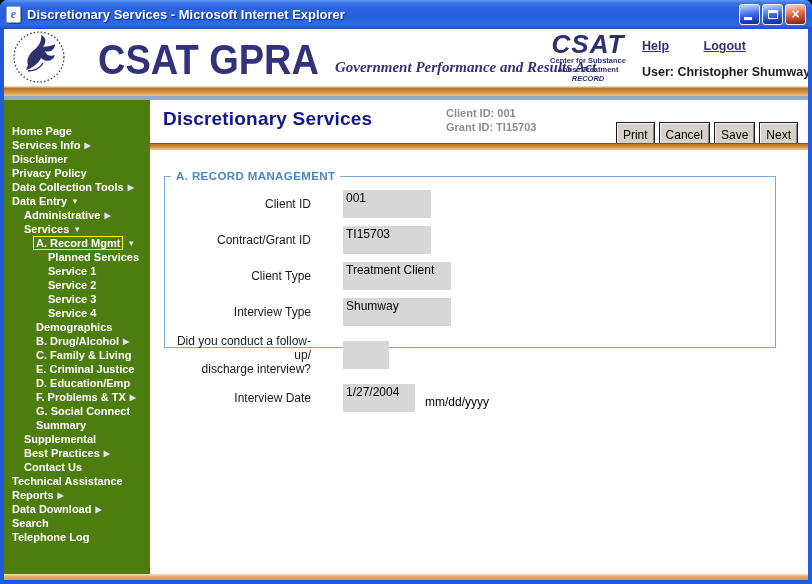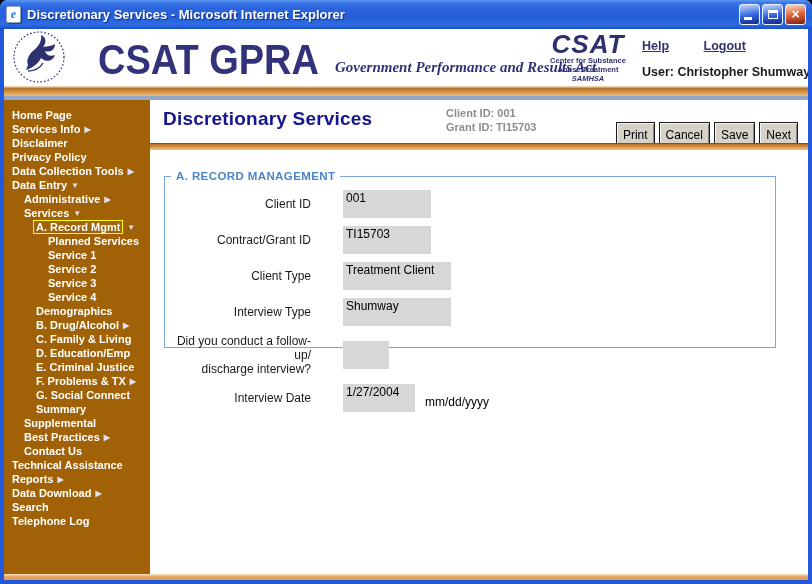--- a/index.html
+++ b/index.html
@@ -81,22 +81,22 @@
   .user-line{ position:absolute; left:638px; top:36px; font-weight:bold; font-size:12.5px; color:#1c1c1c; white-space:nowrap; }
   
   .gold-top{
     height:10px; flex:none;
     background:linear-gradient(180deg,#f8ead0 0%,#b8752e 25%,#cf8f3f 55%,#eebd7d 100%);
   }
   .steel-line{ height:4px; flex:none; background:#93a7c6; }
   
   .content{ flex:1; display:flex; overflow:hidden; }
   .sidebar{
-    width:146px; flex:none; background:#a16207;
-    padding-top:8px; color:#fff;
+    width:146px; flex:none; background:#4d7c0f;
+    padding-top:24px; color:#fff;
   }
   .side-item{
     font-size:11px; font-weight:bold; line-height:14px;
     height:14px; white-space:nowrap; cursor:pointer;
   }
   .lvl0{ padding-left:8px; } .lvl1{ padding-left:20px; }
   .lvl2{ padding-left:32px; } .lvl3{ padding-left:44px; }
   .side-label.active{ border:1px solid #ffff00; padding:0 2px; margin-left:-3px; }
   .arrow{ font-size:8px; color:#dfe2f5; margin-left:4px; vertical-align:1px; }
   
@@ -175,21 +175,21 @@
         <path fill="none" stroke="#2e3170" stroke-width="1.4" d="M16 41 C22 41 28 38 31 33"></path>
       </svg>
       <div class="brand">
         <div class="brand-title">CSAT GPRA</div>
         <div class="brand-sub">Government Performance and Results Act</div>
       </div>
       <div class="csat-logo">
         <div class="t">CSAT</div>
         <div class="s">Center for Substance</div>
         <div class="s">Abuse Treatment</div>
-        <div class="m">SAMHSA</div>
+        <div class="m">RECORD</div>
       </div>
       <div class="help-links">
         <a>Help</a>
         <a>Logout</a>
       </div>
       <div class="user-line">User: Christopher Shumway</div>
     </div>
 
     <div class="gold-top"></div>
     <div class="steel-line"></div>
@@ -206,22 +206,22 @@
           <div class="side-item lvl1"><span class="side-label">Services</span><span class="arrow">▼</span></div>
           <div class="side-item lvl2"><span class="side-label active">A. Record Mgmt</span><span class="arrow">▼</span></div>
           <div class="side-item lvl3"><span class="side-label">Planned Services</span></div>
           <div class="side-item lvl3"><span class="side-label">Service 1</span></div>
           <div class="side-item lvl3"><span class="side-label">Service 2</span></div>
           <div class="side-item lvl3"><span class="side-label">Service 3</span></div>
           <div class="side-item lvl3"><span class="side-label">Service 4</span></div>
           <div class="side-item lvl2"><span class="side-label">Demographics</span></div>
           <div class="side-item lvl2"><span class="side-label">B. Drug/Alcohol</span><span class="arrow">▶</span></div>
           <div class="side-item lvl2"><span class="side-label">C. Family &amp; Living</span></div>
+          <div class="side-item lvl2"><span class="side-label">E. Criminal Justice</span></div>
           <div class="side-item lvl2"><span class="side-label">D. Education/Emp</span></div>
-          <div class="side-item lvl2"><span class="side-label">E. Criminal Justice</span></div>
           <div class="side-item lvl2"><span class="side-label">F. Problems &amp; TX</span><span class="arrow">▶</span></div>
           <div class="side-item lvl2"><span class="side-label">G. Social Connect</span></div>
           <div class="side-item lvl2"><span class="side-label">Summary</span></div>
           <div class="side-item lvl1"><span class="side-label">Supplemental</span></div>
           <div class="side-item lvl1"><span class="side-label">Best Practices</span><span class="arrow">▶</span></div>
           <div class="side-item lvl1"><span class="side-label">Contact Us</span></div>
           <div class="side-item lvl0"><span class="side-label">Technical Assistance</span></div>
           <div class="side-item lvl0"><span class="side-label">Reports</span><span class="arrow">▶</span></div>
           <div class="side-item lvl0"><span class="side-label">Data Download</span><span class="arrow">▶</span></div>
           <div class="side-item lvl0"><span class="side-label">Search</span></div>

